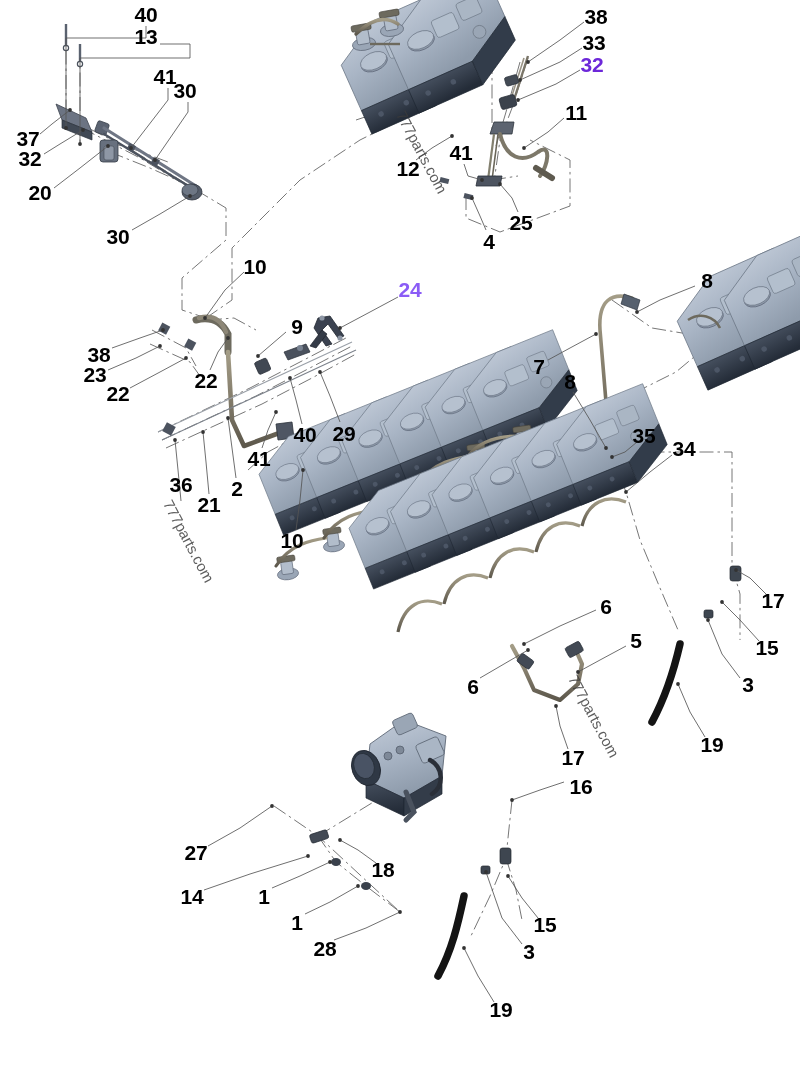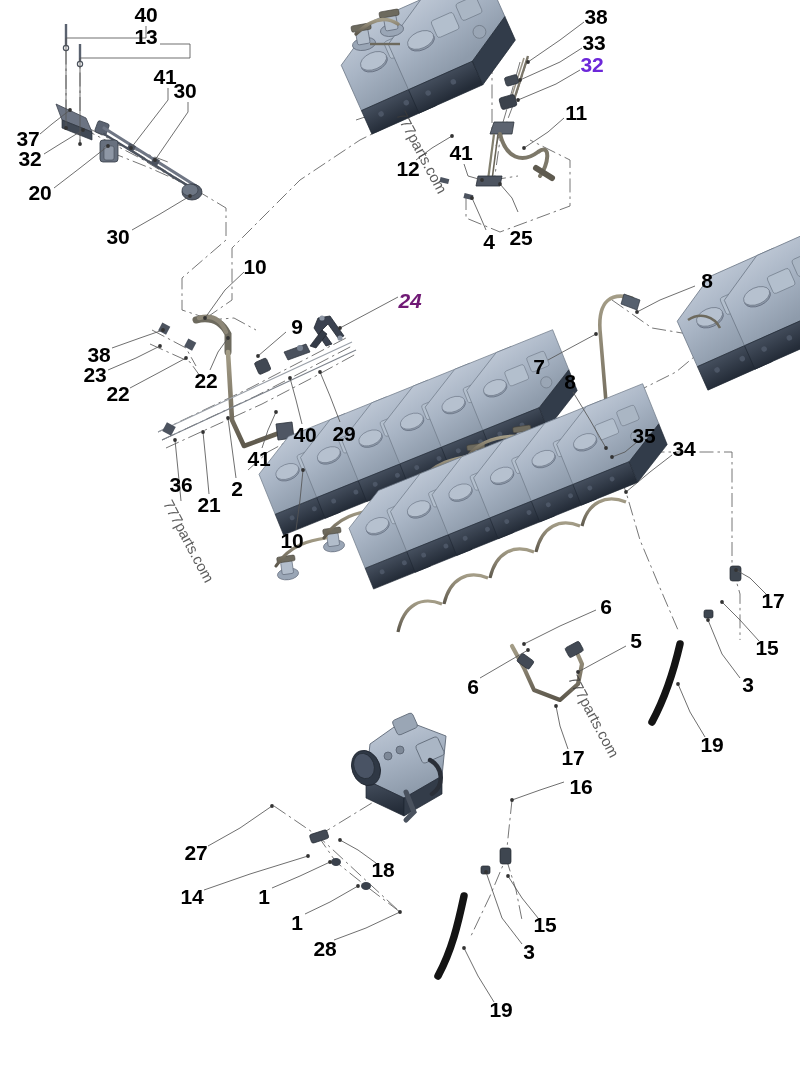--- a/index.html
+++ b/index.html
@@ -388,24 +388,24 @@
       <div class="lbl" style="left: 28px; top: 138px; color: rgb(0, 0, 0);">37</div>
       <div class="lbl" style="left: 30px; top: 158px; color: rgb(0, 0, 0);">32</div>
       <div class="lbl" style="left: 40px; top: 192px; color: rgb(0, 0, 0);">20</div>
       <div class="lbl" style="left: 118px; top: 236px; color: rgb(0, 0, 0);">30</div>
       <div class="lbl" style="left: 596px; top: 16px; color: rgb(0, 0, 0);">38</div>
       <div class="lbl" style="left: 594px; top: 42px; color: rgb(0, 0, 0);">33</div>
       <div class="lbl" style="left: 592px; top: 64px; color: #6d28d9;">32</div>
       <div class="lbl" style="left: 576px; top: 112px; color: rgb(0, 0, 0);">11</div>
       <div class="lbl" style="left: 408px; top: 168px; color: rgb(0, 0, 0);">12</div>
       <div class="lbl" style="left: 461px; top: 152px; color: rgb(0, 0, 0);">41</div>
-      <div class="lbl" style="left: 521px; top: 222px; color: rgb(0, 0, 0); margin-top: 15px;">25</div>
+      <div class="lbl" style="left: 521px; top: 222px; color: rgb(0, 0, 0);">25</div>
       <div class="lbl" style="left: 489px; top: 241px; color: rgb(0, 0, 0);">4</div>
       <div class="lbl" style="left: 255px; top: 266px; color: rgb(0, 0, 0);">10</div>
-      <div class="lbl" style="left: 410px; top: 300px; color: #701a75; font-style: italic;">24</div>
+      <div class="lbl" style="left: 410px; top: 289px; color: #8b5cf6;">24</div>
       <div class="lbl" style="left: 297px; top: 326px; color: rgb(0, 0, 0);">9</div>
       <div class="lbl" style="left: 707px; top: 280px; color: rgb(0, 0, 0);">8</div>
       <div class="lbl" style="left: 539px; top: 366px; color: rgb(0, 0, 0);">7</div>
       <div class="lbl" style="left: 570px; top: 381px; color: rgb(0, 0, 0);">8</div>
       <div class="lbl" style="left: 644px; top: 435px; color: rgb(0, 0, 0);">35</div>
       <div class="lbl" style="left: 684px; top: 448px; color: rgb(0, 0, 0);">34</div>
       <div class="lbl" style="left: 99px; top: 354px; color: rgb(0, 0, 0);">38</div>
       <div class="lbl" style="left: 95px; top: 374px; color: rgb(0, 0, 0);">23</div>
       <div class="lbl" style="left: 118px; top: 393px; color: rgb(0, 0, 0);">22</div>
       <div class="lbl" style="left: 206px; top: 380px; color: rgb(0, 0, 0);">22</div>

